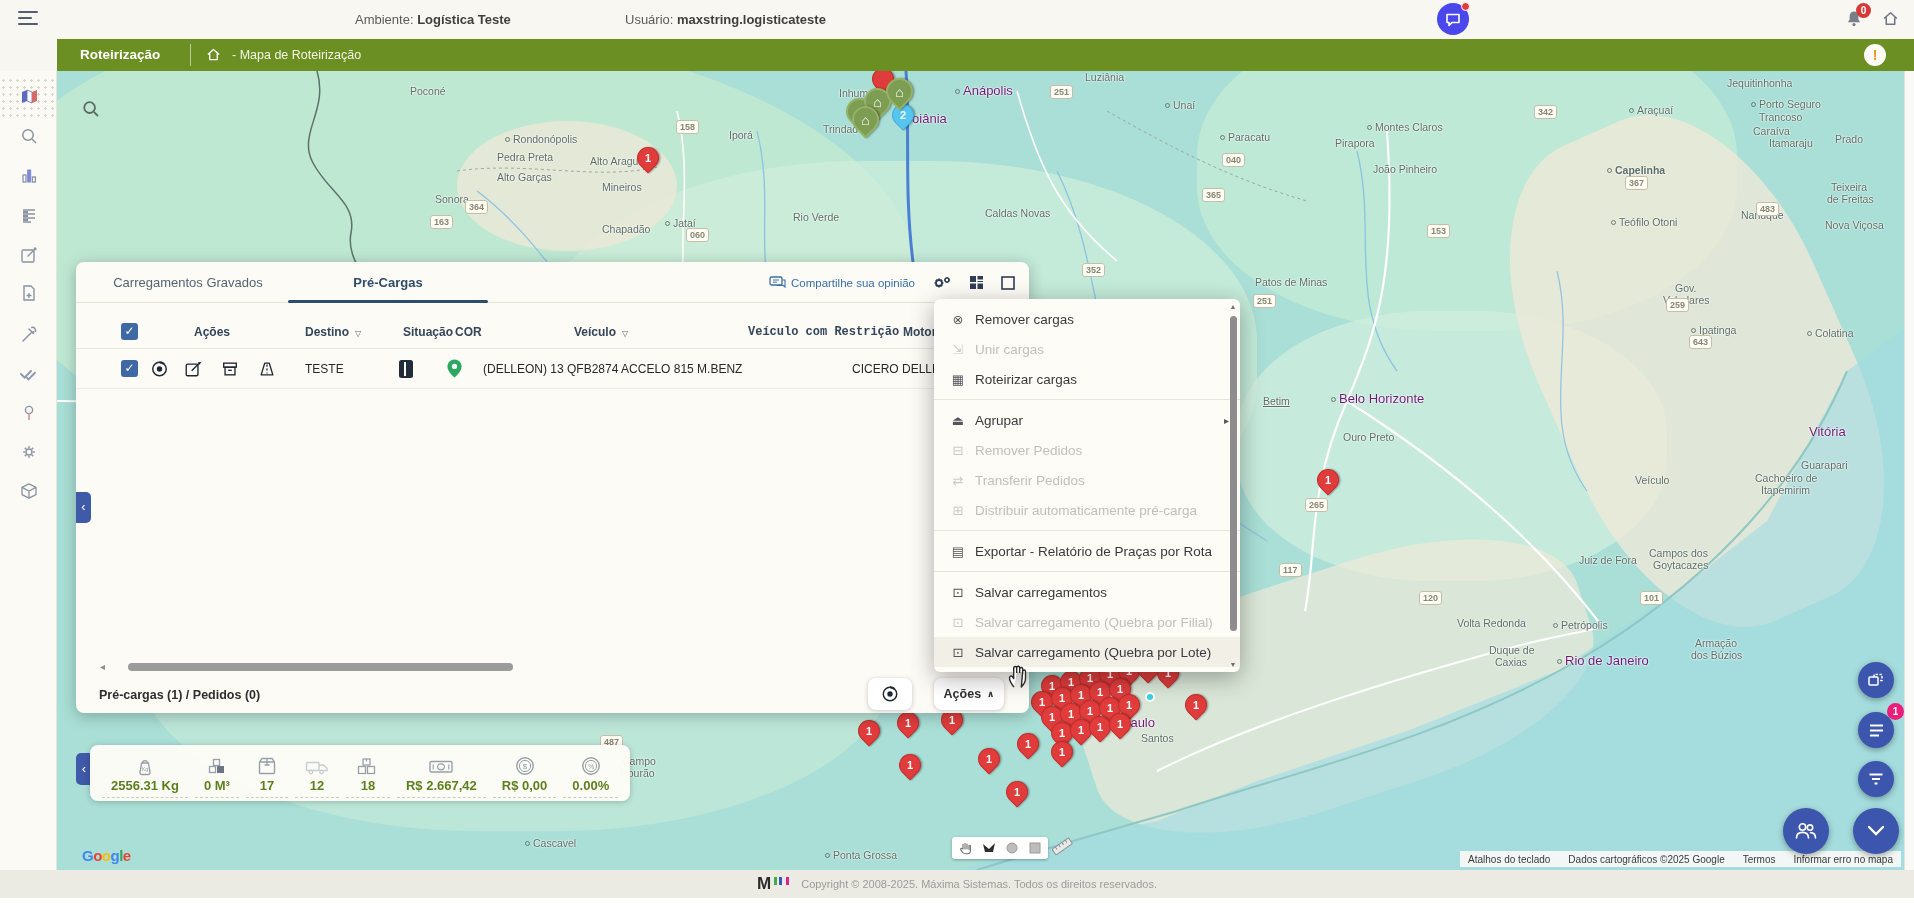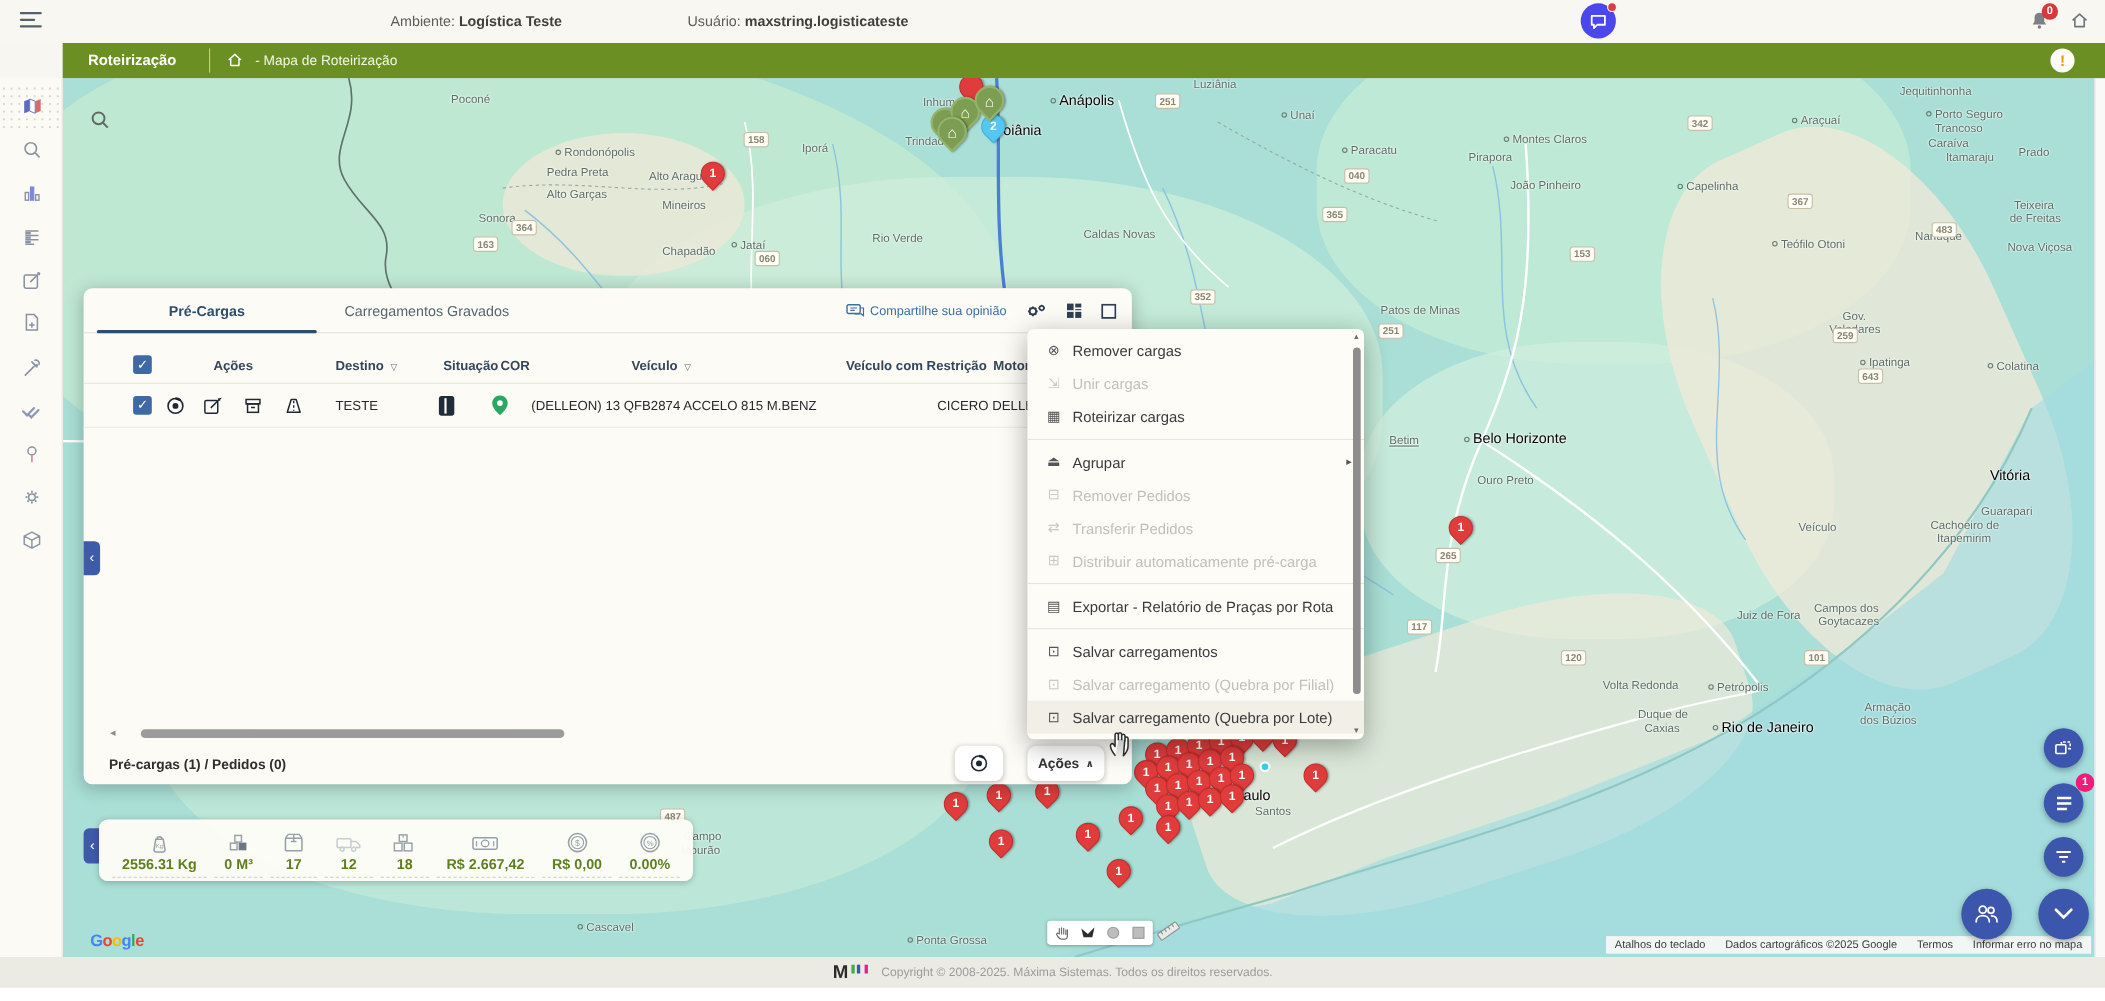--- a/index.html
+++ b/index.html
@@ -31,21 +31,21 @@
 
 
 .sidebar{position:absolute;left:0;top:71px;width:57px;height:799px;background:#fbfaf5;border-right:1px solid #e6e4dc;z-index:38}
 .side-item{position:absolute;left:0;width:57px;height:40px;display:flex;align-items:center;justify-content:center;cursor:pointer}
 .side-item.active{background-image:radial-gradient(#d8d5ca 1.2px,transparent 1.3px);background-size:7px 7px}
 
 
 .map{position:absolute;left:57px;top:71px;width:1857px;height:799px;background:#a9dfd6;overflow:hidden;z-index:1}
 .patch{position:absolute;border-radius:45%}
 .maplabel{position:absolute;font-size:10.5px;color:#5c6e67;white-space:nowrap;text-shadow:0 0 2px #fff,0 0 2px #fff;z-index:3}
-.maplabel.city{font-size:13px;color:#000000;font-weight:500}
+.maplabel.city{font-size:13px;color:#701a75;font-weight:500}
 .maplabel .dot{display:inline-block;width:5px;height:5px;border:1.5px solid #6a7c75;border-radius:50%;margin-right:3px;vertical-align:1px}
 .shield{position:absolute;font-size:9px;font-weight:bold;color:#8a8673;background:#fffef6;border:1px solid #c6bfa8;border-radius:3px;padding:0 3px;line-height:12px;z-index:3;text-shadow:none}
 .pin{position:absolute;width:22px;height:22px;border-radius:50% 50% 50% 0;transform:rotate(-45deg);box-shadow:1px 1px 2px rgba(0,0,0,.35);z-index:5;cursor:pointer}
 .pin span{position:absolute;inset:0;display:flex;align-items:center;justify-content:center;transform:rotate(45deg);color:#fff;font-size:11px;font-weight:bold}
 .pin.red{background:#e03c3c;border:1px solid #c32f2f}
 .pin.green{background:#7d9d53;border:2px solid #94b369;width:27px;height:27px;z-index:6}
 .pin.green span{font-size:14px}
 .pin.blue{background:#55c6f0;border:1px solid #46b0dd;z-index:4}
 .cyandot{position:absolute;width:10px;height:10px;border-radius:50%;background:#38d2e8;border:2px solid #fff;z-index:5}
 .map-search{position:absolute;left:24px;top:28px;z-index:6;cursor:pointer}
@@ -365,21 +365,21 @@
       <span class="maplabel" style="left: 1278px; top: 66px;">Pirapora</span>
       <span class="maplabel" style="left: 1316px; top: 92px;">João Pinheiro</span>
       <span class="maplabel" style="left: 1310px; top: 50px;"><i class="dot"></i>Montes Claros</span>
       <span class="maplabel" style="left: 1670px; top: 6px;">Jequitinhonha</span>
       <span class="maplabel" style="left: 1694px; top: 27px;"><i class="dot"></i>Porto Seguro</span>
       <span class="maplabel" style="left: 1702px; top: 40px;">Trancoso</span>
       <span class="maplabel" style="left: 1696px; top: 54px;">Caraíva</span>
       <span class="maplabel" style="left: 1572px; top: 33px;"><i class="dot"></i>Araçuaí</span>
       <span class="maplabel" style="left: 1712px; top: 66px;">Itamaraju</span>
       <span class="maplabel" style="left: 1778px; top: 62px;">Prado</span>
-      <span class="maplabel" style="left: 1468px; top: 93px;"><i class="dot"></i>Capelinha</span>
+      <span class="maplabel" style="left: 1550px; top: 93px; font-weight: bold;"><i class="dot"></i>Capelinha</span>
       <span class="maplabel" style="left: 1774px; top: 110px;">Teixeira</span>
       <span class="maplabel" style="left: 1770px; top: 122px;">de Freitas</span>
       <span class="maplabel" style="left: 1554px; top: 145px;"><i class="dot"></i>Teófilo Otoni</span>
       <span class="maplabel" style="left: 1684px; top: 138px;">Nanuque</span>
       <span class="maplabel" style="left: 1768px; top: 148px;">Nova Viçosa</span>
       <span class="maplabel" style="left: 1198px; top: 205px;">Patos de Minas</span>
       <span class="maplabel" style="left: 1618px; top: 211px;">Gov.</span>
       <span class="maplabel" style="left: 1606px; top: 223px;">Valadares</span>
       <span class="maplabel" style="left: 1634px; top: 253px;"><i class="dot"></i>Ipatinga</span>
       <span class="maplabel" style="left: 1750px; top: 256px;"><i class="dot"></i>Colatina</span>
@@ -539,22 +539,22 @@
         <span>⌂</span>
       </div>
       <div class="pin blue" style="left: 835px; top: 33px;">
         <span>2</span>
       </div>
       <div class="cyandot" style="left: 1088px; top: 621px;"></div>
     </div>
 
   <div class="panel dots">
     <div class="tabs">
+      <div class="tab">Carregamentos Gravados</div>
       <div class="tab active">Pré-Cargas</div>
-      <div class="tab">Carregamentos Gravados</div>
       <div class="panel-tools">
         <div class="feedback">
           <svg width="17" height="13" viewBox="0 0 17 13">
               <rect x="1" y="1" width="12" height="8" rx="1.5" fill="none" stroke="#3b6ea5" stroke-width="1.3"></rect>
               <path d="M4 4 h6 M4 6.2 h4" stroke="#3b6ea5" stroke-width="1"></path>
               <path d="M13.5 4 h2.5 v7 l-2-1.6 h-6" fill="none" stroke="#3b6ea5" stroke-width="1.1"></path>
             </svg>
           <span>Compartilhe sua opinião</span>
         </div>
         <div class="ptool">
@@ -582,21 +582,21 @@
       </div>
     </div>
 
     <div class="thead">
       <span class="cb" style="left:45px;top:8px">✓</span>
     <span class="hcell" style="left: 118px;">Ações</span>
         <span class="hcell" style="left: 229px;">Destino<i class="funnel">▽</i></span>
         <span class="hcell" style="left: 327px;">Situação</span>
         <span class="hcell" style="left: 379px;">COR</span>
         <span class="hcell" style="left: 498px;">Veículo<i class="funnel">▽</i></span>
-        <span class="hcell" style="left: 693px;">Veículo com Restrição</span>
+        <span class="hcell" style="left: 672px; font-family: Liberation Mono, monospace;">Veículo com Restrição</span>
         <span class="hcell" style="left: 827px;">Motorista</span>
       </div>
 
     <div class="trow">
       <span class="cb" style="left:45px;top:11px">✓</span>
       <span class="ricon" style="left:74px">
         <svg width="19" height="18" viewBox="0 0 20 20">
             <circle cx="10" cy="10" r="7.5" fill="none" stroke="#1f2733" stroke-width="1.6"></circle>
             <circle cx="10" cy="10" r="3" fill="#1f2733"></circle>
             <path d="M10 2.5 a7.5 7.5 0 0 1 5 2" stroke="#1f2733" stroke-width="2.4" fill="none"></path>

